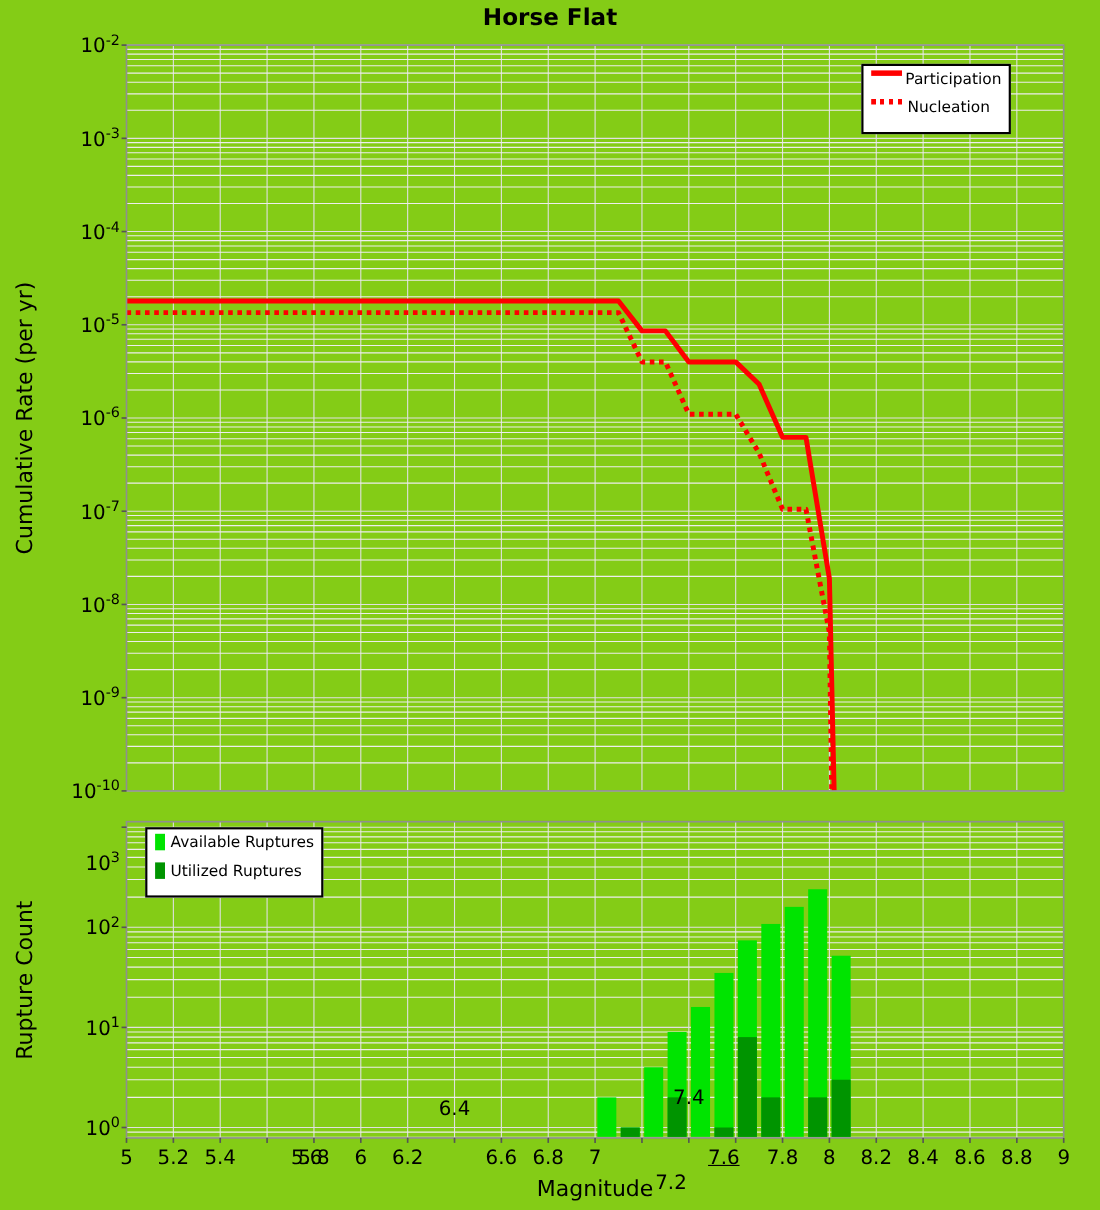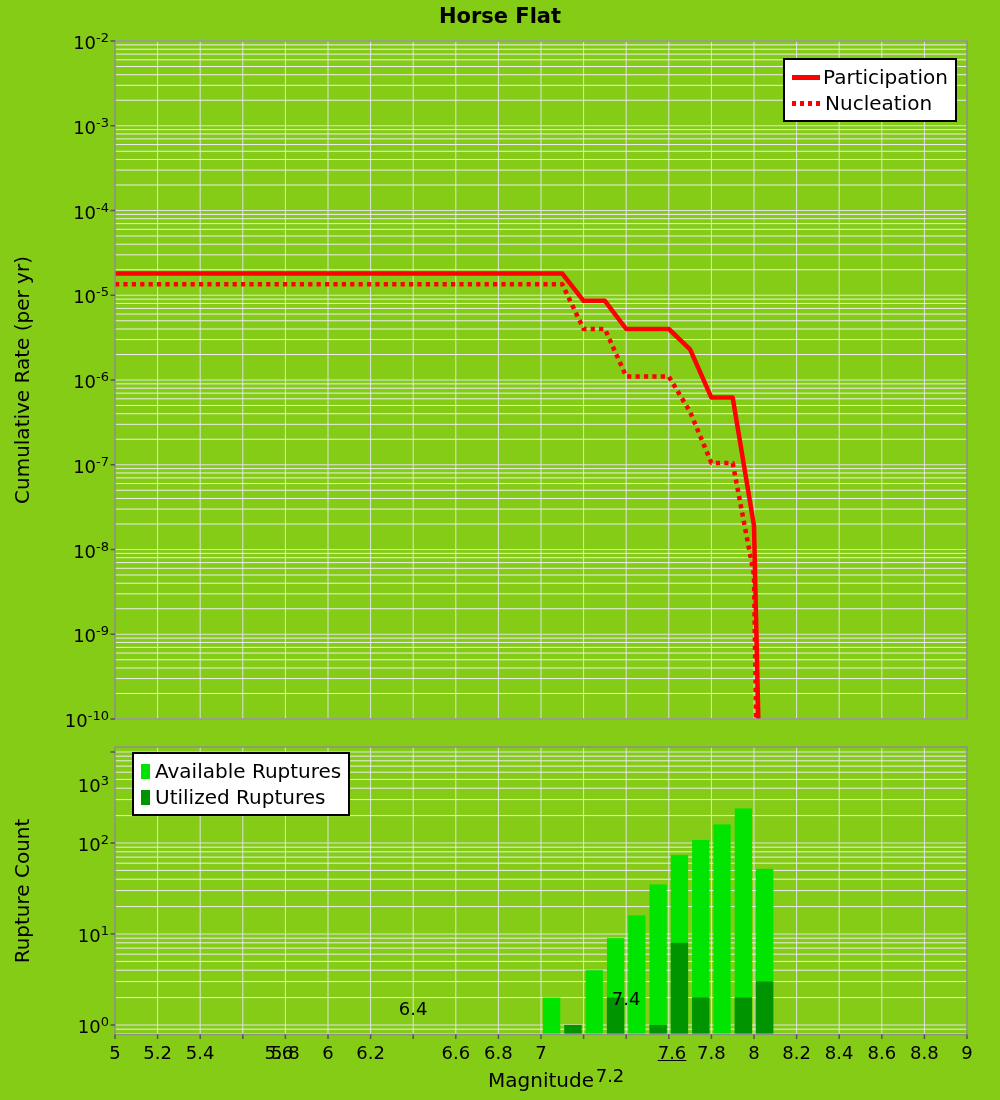--- a/index.html
+++ b/index.html
@@ -9,21 +9,21 @@
   .title{position:absolute;left:500px;top:4px;transform:translateX(-50%);
          font-size:21px;font-weight:bold;white-space:nowrap;}
   .axis-title{position:absolute;font-size:20px;white-space:nowrap;}
   .axis-title.rot{transform:translate(-50%,-50%) rotate(-90deg);}
   .xlab{transform:translateX(-50%);}
   .tick{position:absolute;font-size:18px;white-space:nowrap;}
   .tick sup{font-size:13px;}
   .ytick{text-align:right;transform:translateY(-50%);}
   .xtick{transform:translateX(-50%);}
   .legend{position:absolute;background:#fff;border:2px solid #000;padding:4px 7px;z-index:3;}
-  .lrow{display:flex;align-items:center;height:26px;font-size:20px;white-space:nowrap;}
+  .lrow{display:flex;align-items:flex-start;height:26px;font-size:14px;white-space:nowrap;}
   .sw-line{display:inline-block;width:28px;height:5px;background:#ff0000;margin-right:3px;flex:none;}
   .sw-dots{display:inline-block;width:28px;height:5px;margin-right:5px;flex:none;
            background:repeating-linear-gradient(90deg,#ff0000 0 4px,transparent 4px 8px);}
   .sw-rect{display:inline-block;width:9px;height:15px;margin-right:5px;flex:none;}
 </style>
 </head>
 <body>
 
 <div class="figure">
   <svg id="plot-svg" width="1000" height="1100">
@@ -272,21 +272,21 @@
     <div class="tick xtick" style="left: 242.8px; top: 1042px; margin-left: 36px;">5.6</div>
     <div class="tick xtick" style="left: 285.4px; top: 1042px; text-align: right;">5.8</div>
     <div class="tick xtick" style="left: 328px; top: 1042px;">6</div>
     <div class="tick xtick" style="left: 370.6px; top: 1042px;">6.2</div>
     <div class="tick xtick" style="left: 413.2px; top: 998px;">6.4</div>
     <div class="tick xtick" style="left: 455.8px; top: 1042px;">6.6</div>
     <div class="tick xtick" style="left: 498.4px; top: 1042px;">6.8</div>
     <div class="tick xtick" style="left: 541px; top: 1042px;">7</div>
     <div class="tick xtick" style="left: 610px; top: 1042px; margin-top: 23px;">7.2</div>
     <div class="tick xtick" style="left: 626.2px; top: 988px;">7.4</div>
-    <div class="tick xtick" style="left: 672px; top: 1042px; text-decoration: underline;">7.6</div>
+    <div class="tick xtick" style="left: 658px; top: 1042px; text-decoration: underline;">7.6</div>
     <div class="tick xtick" style="left: 711.4px; top: 1042px;">7.8</div>
     <div class="tick xtick" style="left: 754px; top: 1042px;">8</div>
     <div class="tick xtick" style="left: 796.6px; top: 1042px;">8.2</div>
     <div class="tick xtick" style="left: 839.2px; top: 1042px;">8.4</div>
     <div class="tick xtick" style="left: 881.8px; top: 1042px;">8.6</div>
     <div class="tick xtick" style="left: 924.4px; top: 1042px;">8.8</div>
     <div class="tick xtick" style="left: 967px; top: 1042px;">9</div>
   </div>
 
 </body></html>

